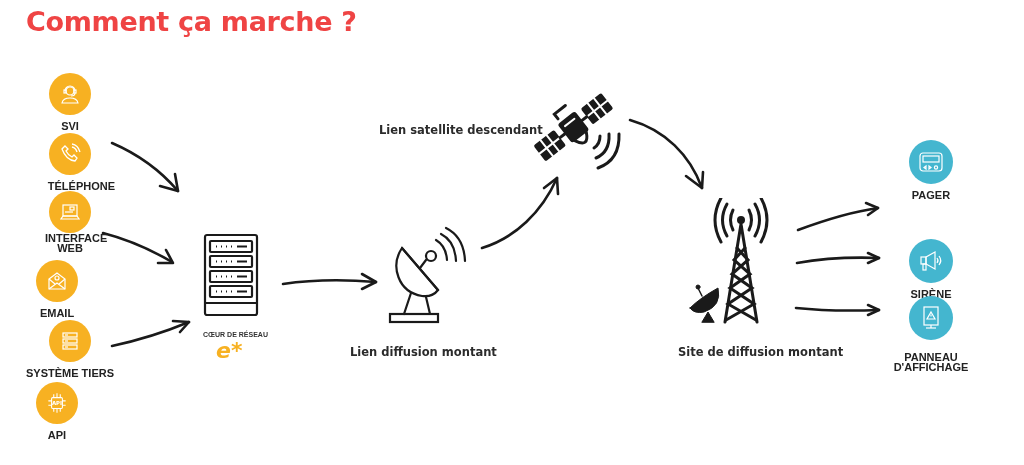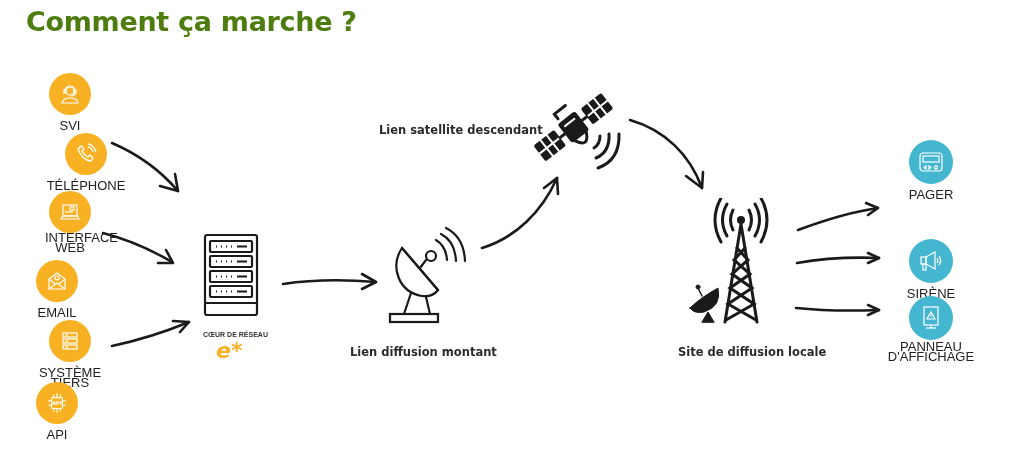--- a/index.html
+++ b/index.html
@@ -2,32 +2,32 @@
 <html><head>
 <meta charset="utf-8">
 <style>
   * { box-sizing: border-box; margin: 0; padding: 0; }
   html, body { width: 1024px; height: 465px; background: #ffffff; overflow: hidden; }
   body { position: relative; font-family: "DejaVu Sans", "Liberation Sans", sans-serif; color: #222; }
   .title {
     position: absolute; left: 26px; top: 6px;
     font-family: "DejaVu Sans", sans-serif; font-weight: bold;
     font-size: 27px; letter-spacing: -0.3px;
-    color: #4d7c0f;
+    color: #ef4444;
   }
   .src { position: absolute; width: 90px; text-align: center; }
   .circle {
     width: 42px; height: 42px; border-radius: 50%;
     margin: 0 auto; display: flex; align-items: center; justify-content: center;
   }
   .circle.orange { background: #f7b122; }
   .circle.blue { background: #44b6cf; }
   .src-label {
-    font-family: "Liberation Sans", sans-serif; font-weight: normal;
-    font-size: 13px; line-height: 10px; color: #222; margin-top: 6px;
+    font-family: "Liberation Sans", sans-serif; font-weight: bold;
+    font-size: 11px; line-height: 10px; color: #222; margin-top: 6px;
     text-transform: uppercase;
   }
   .node-label {
     position: absolute; font-family: "DejaVu Sans", sans-serif;
     font-weight: bold; font-size: 11.5px; color: #2b2b2b; white-space: nowrap;
   }
   .small-label {
     position: absolute; font-family: "Liberation Sans", sans-serif;
     font-size: 7px; font-weight: bold; color: #333; white-space: nowrap;
   }
@@ -82,21 +82,21 @@
         <path d="M7,9 a5,5 0 0 1 10,0"></path>
         <rect x="6" y="8" width="2" height="3"></rect>
         <rect x="16" y="8" width="2" height="3"></rect>
       <path d="M17,11 q0,3 -4,3"></path>
         <path d="M4,21 q1,-5 8,-5 q7,0 8,5 z"></path>
     </svg>
   </div>
   <div class="src-label">SVI</div>
 </div>
 
-<div class="src" style="left:41px; top:133px;">
+<div class="src" style="left:25px; top:133px;text-align:right;">
   <div class="circle orange">
     <svg class="icon-svg" width="24" height="24" viewBox="0 0 24 24" fill="none" stroke="#fff" stroke-width="1.3">
       <path d="M7,4 l3,3 -2,2 q2,4 6,6 l2,-2 3,3 -2,3 q-9,-1 -13,-12 z"></path>
       <path d="M14,5 q4,1 5,5"></path>
         <path d="M14,2 q6,1 8,8"></path>
     </svg>
   </div>
   <div class="src-label">TÉLÉPHONE</div>
 </div>
 
@@ -234,21 +234,21 @@
       <path d="M57,50 L46,62 L62,76 L42,90 L66,106 L38,122"></path>
     </g>
     <g fill="#1a1a1a" stroke="#1a1a1a">
       <path d="M2,110 q10,-10 28,-20 q4,18 -14,24 q-10,2 -14,-4 z" stroke-width="1"></path>
       <line x1="14" y1="98" x2="10" y2="90" stroke-width="1.5"></line>
       <circle cx="10" cy="89" r="2"></circle>
       <path d="M14,124 L20,114 L26,124 Z" stroke-width="1"></path>
     </g>
   </svg>
 </div>
-<div class="node-label" style="left:678px; top:345px;">Site de diffusion locale</div>
+<div class="node-label" style="left:678px; top:345px;">Site de diffusion montant</div>
 
 <div class="src" style="left:886px; top:140px;">
   <div class="circle blue" style="width:44px;height:44px;">
     <svg class="icon-svg" width="28" height="24" viewBox="0 0 28 24" fill="none" stroke="#fff" stroke-width="1.2">
       <rect x="3" y="3" width="22" height="18" rx="3"></rect>
         <rect x="6" y="6" width="16" height="6"></rect>
       <path d="M9,16 l-2,1.5 2,1.5 z M12,16 l2,1.5 -2,1.5 z"></path>
         <circle cx="19" cy="17.5" r="1.6"></circle>
     </svg>
   </div>
@@ -271,14 +271,14 @@
 <div class="src" style="left:886px; top:296px;">
   <div class="circle blue" style="width:44px;height:44px;">
     <svg class="icon-svg" width="26" height="28" viewBox="0 0 26 28" fill="none" stroke="#fff" stroke-width="1.2">
       <rect x="6" y="3" width="14" height="18"></rect>
         <path d="M13,8 l4,7 h-8 z"></path>
         <line x1="13" y1="10.5" x2="13" y2="12.5"></line>
       <line x1="13" y1="21" x2="13" y2="24"></line>
         <line x1="8" y1="24" x2="18" y2="24"></line>
     </svg>
   </div>
-  <div class="src-label" style="width:120px; margin:2px 0 0 -15px;">PANNEAU D'AFFICHAGE</div>
+  <div class="src-label" style="width:120px; margin:12px 0 0 -15px;">PANNEAU D'AFFICHAGE</div>
 </div>
 
 </body></html>

